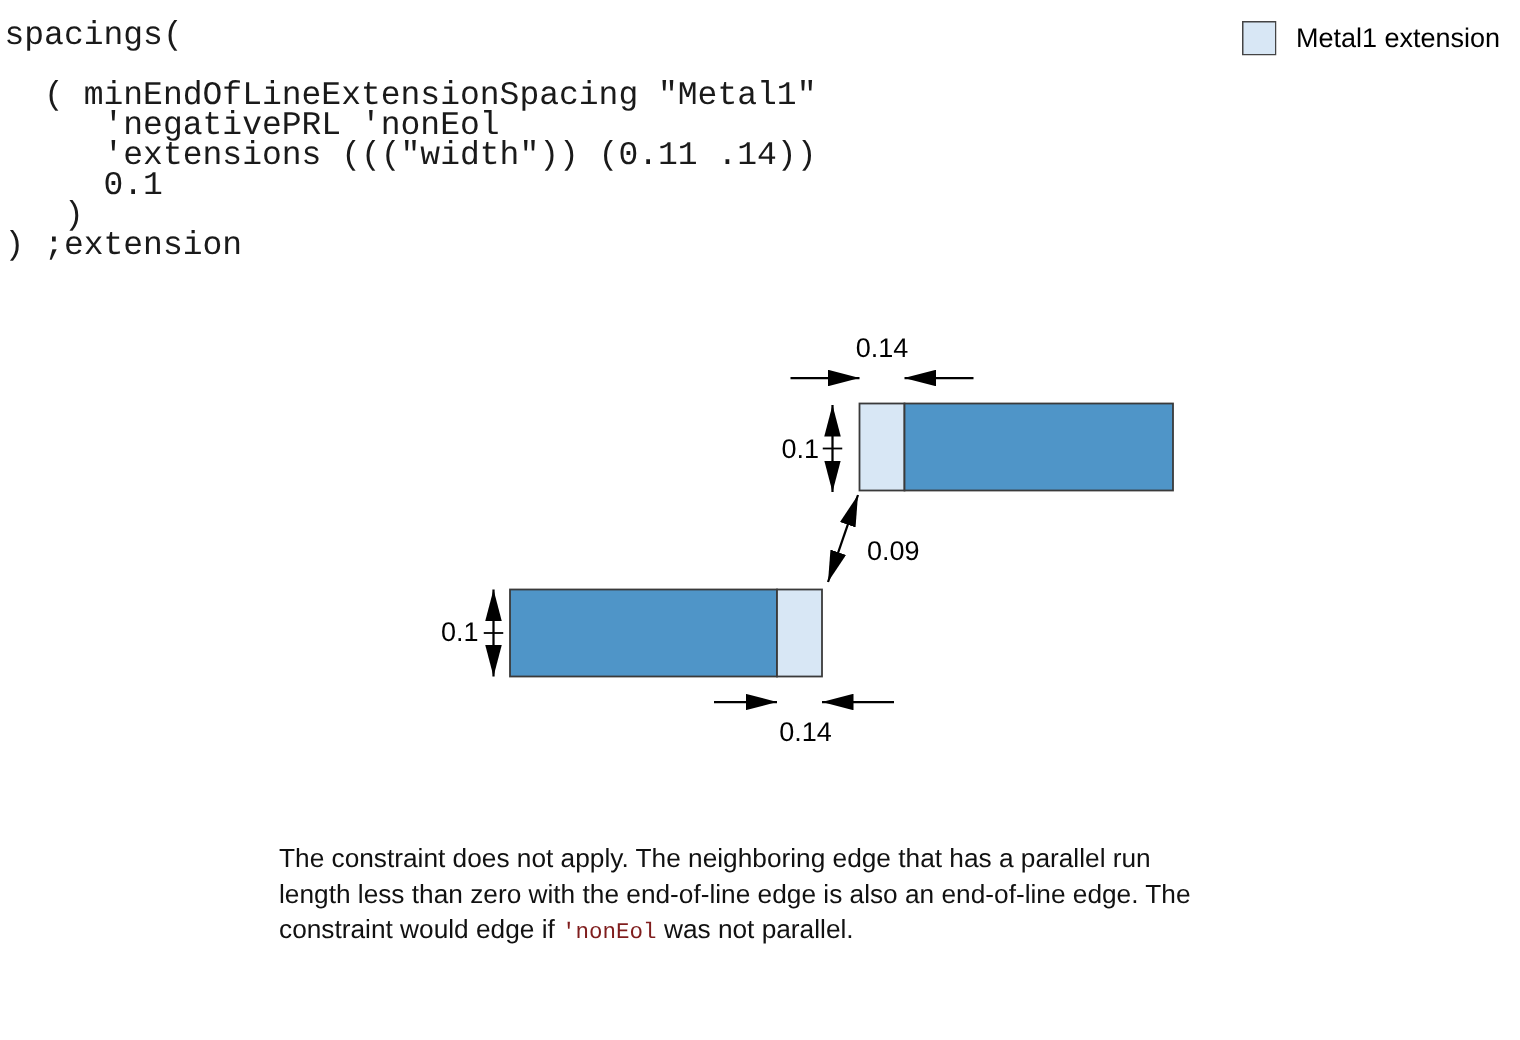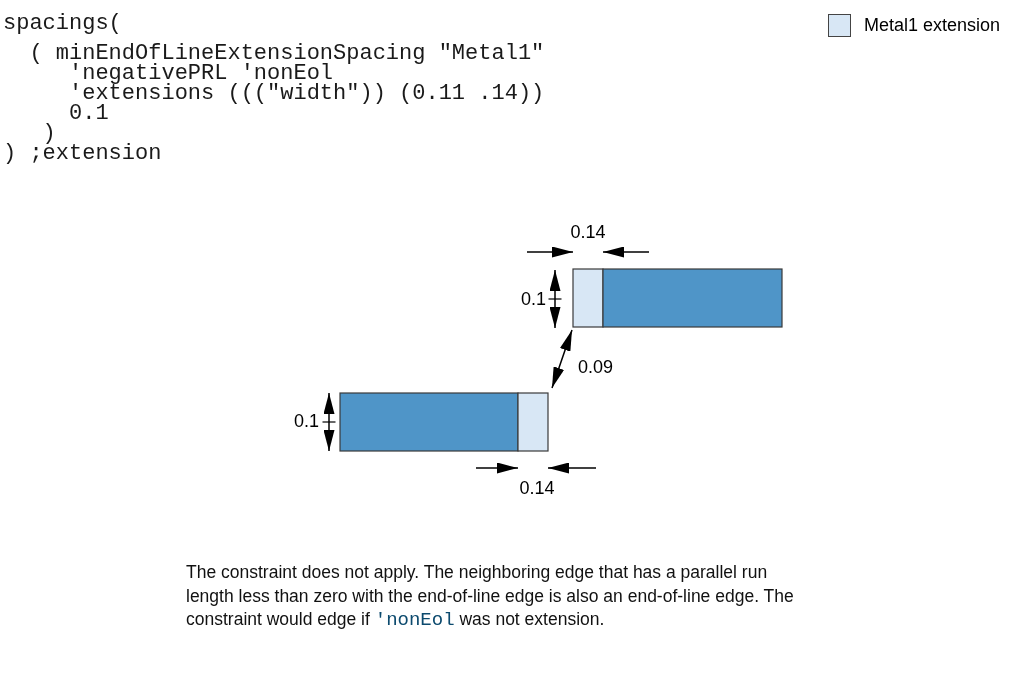--- a/index.html
+++ b/index.html
@@ -3,37 +3,37 @@
 <meta charset="utf-8">
 <style>
   html,body{margin:0;padding:0;background:#fff;}
   .page{position:relative;width:1013px;height:693px;background:#ffffff;overflow:hidden;
         font-family:"Liberation Sans", sans-serif;color:#000;}
 
   
   .code-block{position:absolute;left:3px;top:14px;}
   .code-line{font-family:"Liberation Mono","DejaVu Sans Mono",monospace;
              font-size:22px;line-height:20px;white-space:pre;color:#1a1a1a;}
-  .code-line.first{margin-bottom:10px;}
+  .code-line.first{margin-bottom:20px;}
 
   
   .legend{position:absolute;left:796px;top:14px;}
   .legend-row{display:flex;align-items:center;margin-bottom:17px;height:23px;padding-left:32px;}
   .legend-row .swatch{flex:0 0 auto;display:block;}
   .legend-label{margin-left:13px;font-size:18px;white-space:nowrap;}
 
   
   .diagram-svg{position:absolute;left:0;top:0;}
   .dim-label{font-family:"Liberation Sans",sans-serif;font-size:18px;fill:#000;}
 
   
   .caption{position:absolute;left:150px;top:561px;width:760px;margin-left:36px;}
   .caption-line{font-size:17.5px;line-height:23.5px;white-space:nowrap;color:#111;}
   .caption-code{font-family:"Liberation Mono","DejaVu Sans Mono",monospace;
-                font-size:19px;color:#0c4a6e;}
+                font-size:15px;color:#7f1d1d;}
 </style>
 </head>
 <body>
 
 <div class="page">
 
   <div class="code-block">
     <div class="code-line first">spacings(</div>
     <div class="code-line">  ( minEndOfLineExtensionSpacing "Metal1"</div>
     <div class="code-line">     'negativePRL 'nonEol</div>
@@ -84,16 +84,16 @@
     <text class="dim-label" x="319" y="427" text-anchor="end">0.1</text>
 
     <line x1="476" y1="468" x2="518" y2="468" stroke="#000" stroke-width="1.5" marker-end="url(#mEnd)"></line>
     <line x1="596" y1="468" x2="548" y2="468" stroke="#000" stroke-width="1.5" marker-end="url(#mEnd)"></line>
     <text class="dim-label" x="537" y="494" text-anchor="middle">0.14</text>
   </svg>
 
   <div class="caption">
     <div class="caption-line">The constraint does not apply. The neighboring edge that has a parallel run</div>
     <div class="caption-line">length less than zero with the end-of-line edge is also an end-of-line edge. The</div>
-    <div class="caption-line"><span>constraint would edge if </span><span class="caption-code">'nonEol</span><span> was not extension.</span></div>
+    <div class="caption-line"><span>constraint would edge if </span><span class="caption-code">'nonEol</span><span> was not parallel.</span></div>
   </div>
 
 </div>
 
 </body></html>

